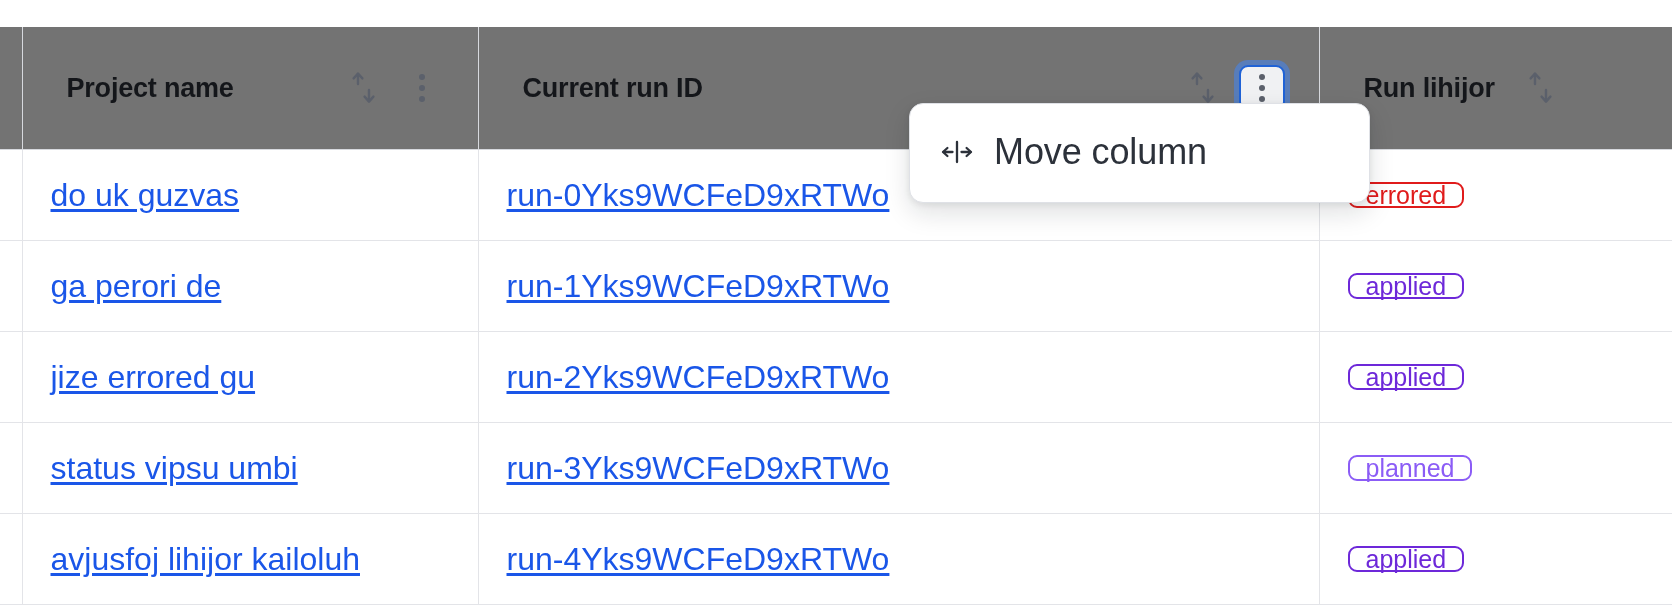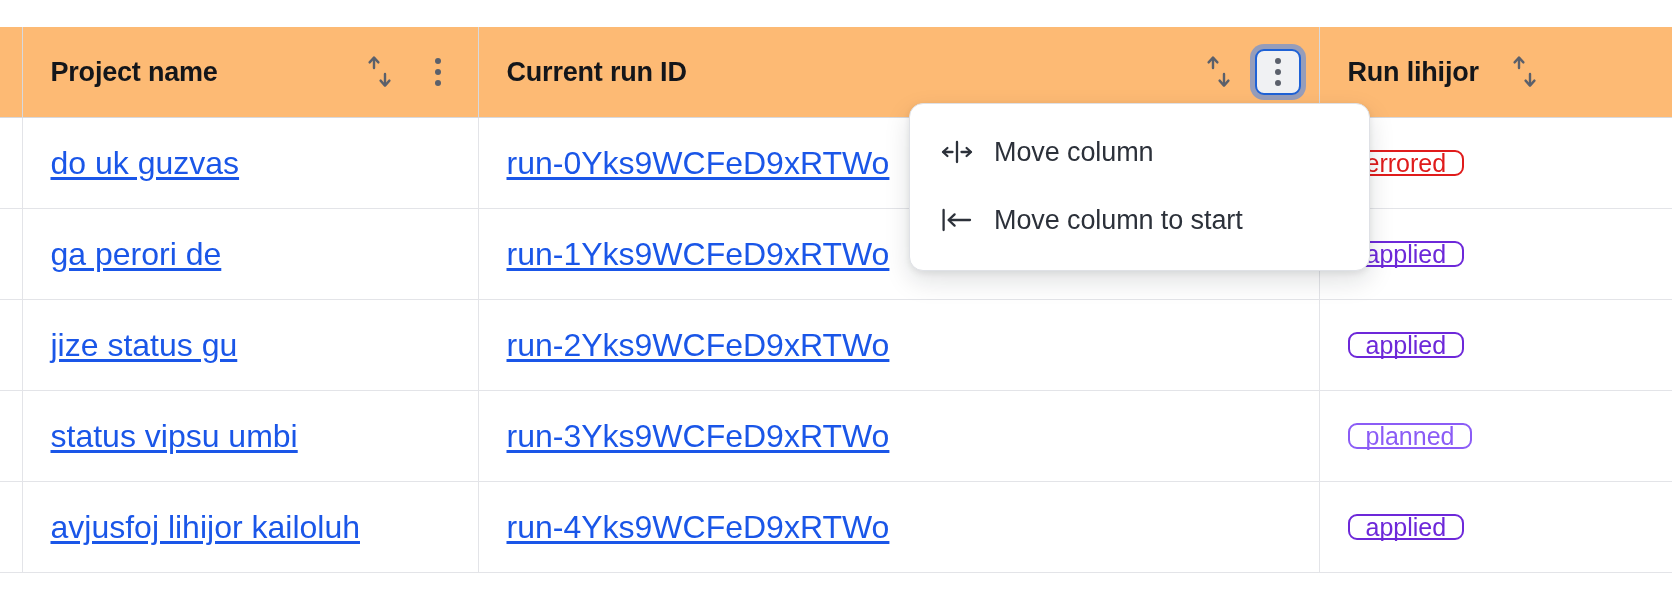--- a/index.html
+++ b/index.html
@@ -31,25 +31,25 @@
     border-collapse: collapse;
     table-layout: fixed;
   }
 
   .table col.c-gutter   { width: 22px; }
   .table col.c-project  { width: 456px; }
   .table col.c-runid    { width: 841px; }
   .table col.c-status   { width: 353px; }
 
   thead th {
-    background: #fdba74;
+    background: #737373;
     border-bottom: 1px solid #d7d9de;
     border-right: 1px solid #d7d9de;
     height: 90px;
-    padding: 0;
+    padding: 16px;
     vertical-align: middle;
   }
   thead th.gutter {
     border-right: 1px solid #d7d9de;
   }
   thead th.last { border-right: none; }
 
   .hcell {
     display: flex;
     align-items: center;
@@ -179,21 +179,21 @@
     width: 40px;
     flex: 0 0 auto;
     display: flex;
     align-items: center;
     justify-content: flex-start;
     color: #2c313a;
   }
   .menu-ico svg { display: block; }
   .menu-label {
     margin-left: 14px;
-    font-size: 27px;
+    font-size: 36px;
     color: #2c313a;
     white-space: nowrap;
     letter-spacing: -0.1px;
   }
 </style>
 </head>
 <body>
 
 <div id="root">
 
@@ -312,21 +312,21 @@
           <div class="cell status">
             <span class="badge applied">applied</span>
           </div>
         </td>
       </tr>
 
       <tr>
         <td class="gutter"></td>
         <td>
           <div class="cell">
-            <a class="link">jize status gu</a>
+            <a class="link">jize errored gu</a>
           </div>
         </td>
         <td>
           <div class="cell">
             <a class="link">run-2Yks9WCFeD9xRTWo</a>
           </div>
         </td>
         <td class="last">
           <div class="cell status">
             <span class="badge applied">applied</span>
@@ -381,26 +381,16 @@
           <path d="M17 4 L17 24" stroke="#2c313a" stroke-width="2.3" stroke-linecap="round"></path>
           <path d="M12.5 14 L3.5 14" stroke="#2c313a" stroke-width="2.3" stroke-linecap="round"></path>
           <path d="M7.4 10 L3 14 L7.4 18" stroke="#2c313a" stroke-width="2.3" stroke-linecap="round" stroke-linejoin="round" fill="none"></path>
           <path d="M21.5 14 L30.5 14" stroke="#2c313a" stroke-width="2.3" stroke-linecap="round"></path>
           <path d="M26.6 10 L31 14 L26.6 18" stroke="#2c313a" stroke-width="2.3" stroke-linecap="round" stroke-linejoin="round" fill="none"></path>
         </svg>
       </span>
       <span class="menu-label">Move column</span>
     </div>
 
-    <div class="menu-item">
-      <span class="menu-ico">
-        <svg width="34" height="28" viewBox="0 0 34 28" fill="none">
-          <path d="M3.6 4 L3.6 24" stroke="#2c313a" stroke-width="2.3" stroke-linecap="round"></path>
-          <path d="M30 14 L9 14" stroke="#2c313a" stroke-width="2.3" stroke-linecap="round"></path>
-          <path d="M14.6 8.4 L8.6 14 L14.6 19.6" stroke="#2c313a" stroke-width="2.3" stroke-linecap="round" stroke-linejoin="round" fill="none"></path>
-        </svg>
-      </span>
-      <span class="menu-label">Move column to start</span>
-    </div>
 
   </div>
 
 </div>
 
 </body></html>

